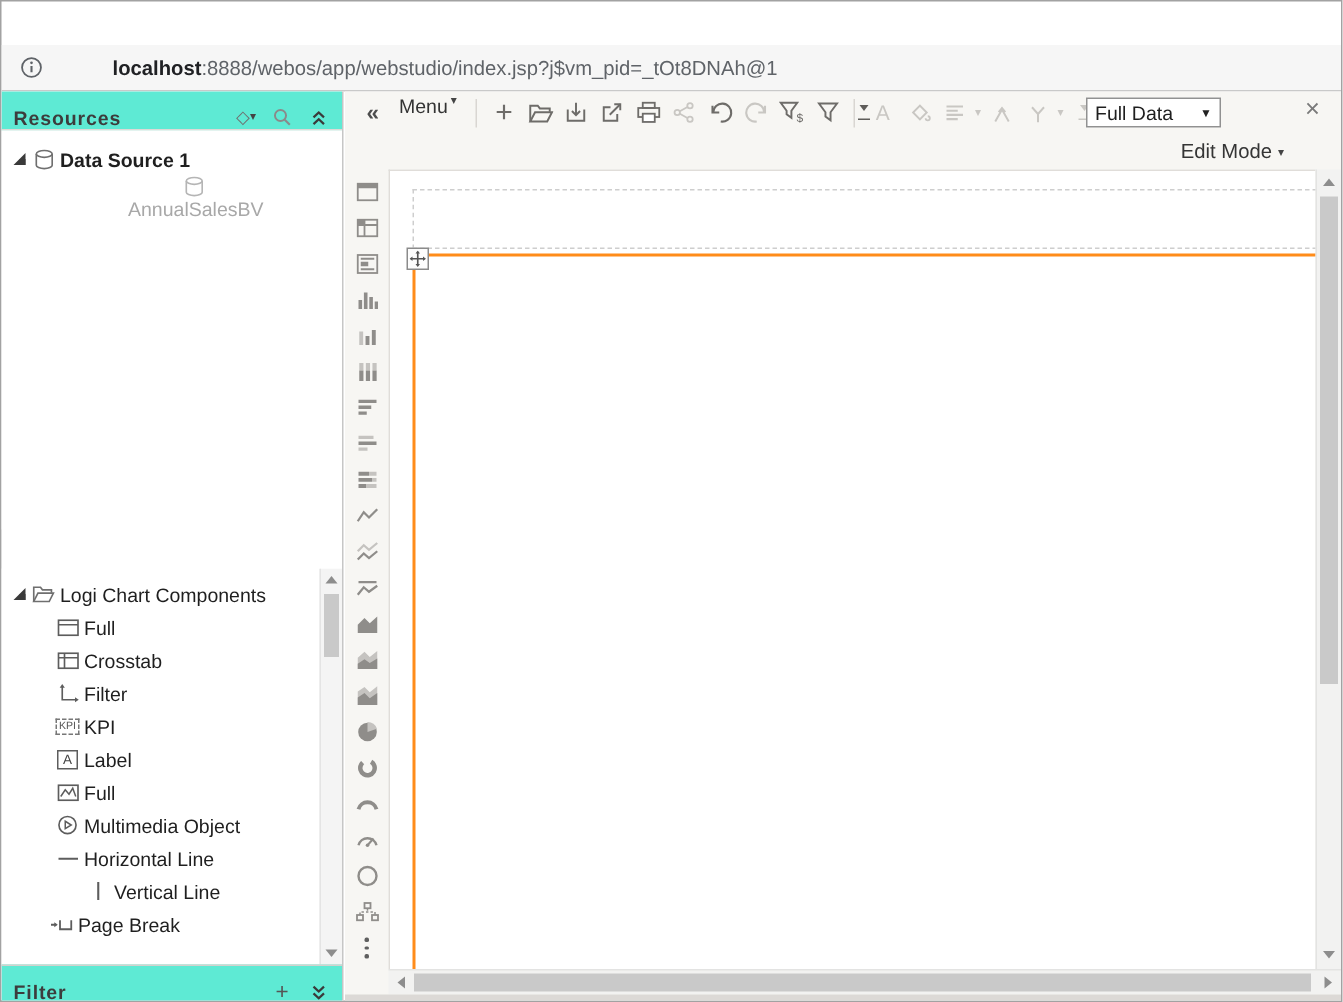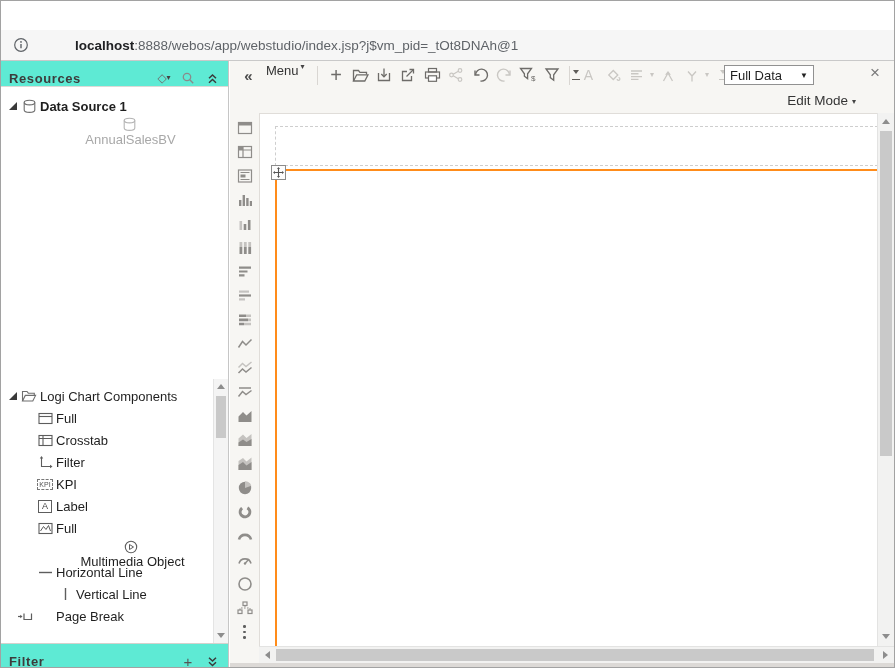--- a/index.html
+++ b/index.html
@@ -224,21 +224,21 @@
         </div>
         <div class="trow" style="padding-left:36px;">
           <span class="tic">
               <svg width="15" height="13" viewBox="0 0 15 13">
                 <rect x="1" y="1.5" width="13" height="10" fill="none" stroke="#5d5d5d" stroke-width="1.1"></rect>
                 <path d="M2.5,9 L5.5,4.5 8,7.5 10.5,3.5 12.5,9" fill="none" stroke="#5d5d5d" stroke-width="1"></path>
               </svg>
             </span>
           <span>Full</span>
         </div>
-        <div class="trow" style="padding-left:36px;flex-direction:column;">
+        <div class="trow" style="padding-left:36px;">
           <span class="tic">
               <svg width="14" height="14" viewBox="0 0 14 14">
                 <circle cx="7" cy="7" r="5.7" fill="none" stroke="#5d5d5d" stroke-width="1.1"></circle>
                 <path d="M5.5,4.5 L9.5,7 5.5,9.5 z" fill="none" stroke="#5d5d5d" stroke-width="1"></path>
               </svg>
             </span>
           <span>Multimedia Object</span>
         </div>
         <div class="trow" style="padding-left:36px;">
           <span class="tic">
@@ -249,21 +249,21 @@
           <span>Horizontal Line</span>
         </div>
         <div class="trow" style="padding-left:56px;">
           <span class="tic">
               <svg width="15" height="14" viewBox="0 0 15 14">
                 <path d="M7.5,1 v12" stroke="#5d5d5d" stroke-width="1.4"></path>
               </svg>
             </span>
           <span>Vertical Line</span>
         </div>
-        <div class="trow" style="padding-left:16px;gap:20px;">
+        <div class="trow" style="padding-left:32px;">
           <span class="tic">
               <svg width="16" height="13" viewBox="0 0 16 13">
                 <path d="M1,6.5 h3.5" stroke="#5d5d5d" stroke-width="1.2"></path>
                 <path d="M3.2,4.8 L5.5,6.5 3.2,8.2 z" fill="#5d5d5d"></path>
                 <path d="M7,3.5 v6 h7.5 v-6" fill="none" stroke="#5d5d5d" stroke-width="1.2"></path>
               </svg>
             </span>
           <span>Page Break</span>
         </div>
 

